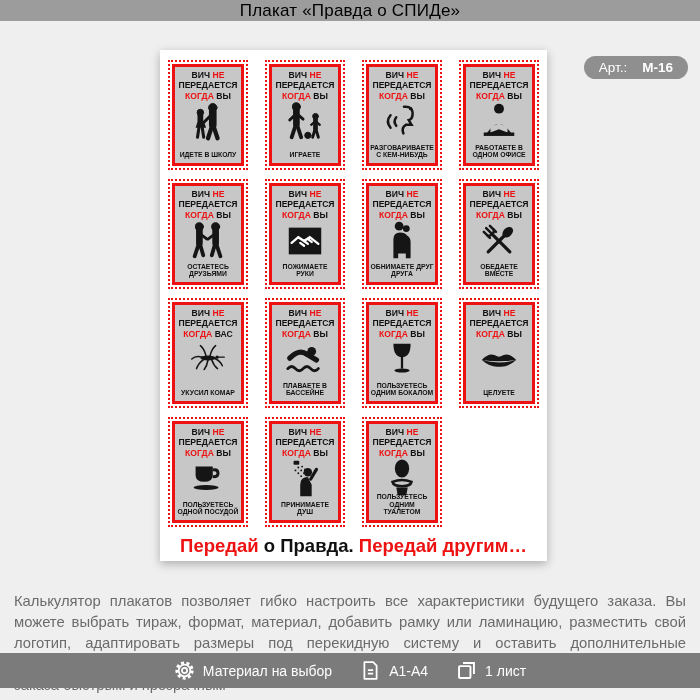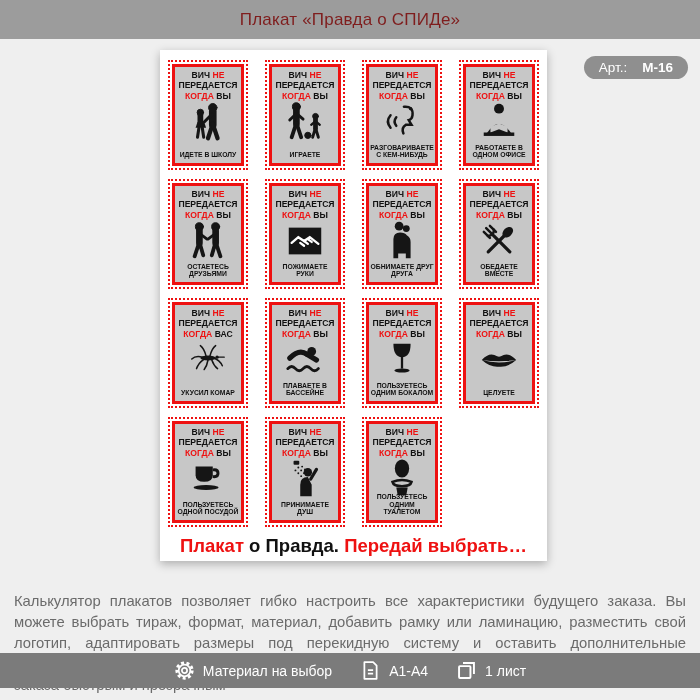--- a/index.html
+++ b/index.html
@@ -1,20 +1,20 @@
 <!DOCTYPE html>
 <html><head>
 <meta charset="utf-8">
 <style>
   html,body{margin:0;padding:0;}
   body{font-family:"Liberation Sans","DejaVu Sans",sans-serif;}
   .page{position:relative;width:700px;height:700px;background:var(--page-bg,#efefef);overflow:hidden;}
 
-  .topbar{position:absolute;top:0;left:0;right:0;height:39px;background:var(--header-bg,#9c9c9c);
-    color:#7f1d1d;display:flex;align-items:center;justify-content:center;font-size:17px;letter-spacing:.2px;}
+  .topbar{position:absolute;top:0;left:0;right:0;height:21px;background:var(--header-bg,#9c9c9c);
+    color:#000000;display:flex;align-items:center;justify-content:center;font-size:17px;letter-spacing:.2px;}
 
   .badge{position:absolute;top:56px;right:12px;background:var(--badge-bg,#8f8f8f);color:#fff;
     border-radius:13px;padding:4px 15px;font-size:13.5px;display:flex;gap:15px;align-items:center;}
   .badge b{font-weight:bold;}
 
   .sheet{position:absolute;left:160px;top:50px;width:387px;height:511px;background:#fff;
     box-shadow:0 3px 9px rgba(0,0,0,.28);padding:10px 8px 0;box-sizing:border-box;}
   .grid{display:grid;grid-template-columns:repeat(4,80px);grid-auto-rows:110px;
     column-gap:17px;row-gap:9px;justify-content:center;}
 
@@ -321,21 +321,21 @@
                   <ellipse cx="22" cy="11" rx="7.5" ry="9.5"></ellipse>
                   <path d="M12 25 q10 -4 20 0 q-1 4.5 -10 4.5 q-9 0 -10 -4.5 z" fill="none" stroke="#151515" stroke-width="2.6"></path>
                   <path d="M16 31 h12 l-1.5 8 h-9 z"></path>
                 </g>
               </svg>
             </div>
             <div class="stamp-cap">ПОЛЬЗУЕТЕСЬ ОДНИМ ТУАЛЕТОМ</div>
           </div>
         </div>
       </div>
-    <div class="slogan"><span class="red">Плакат</span><span class=""> о </span><span class="">Правда.</span><span class="red"> Передай выбрать…</span></div>
+    <div class="slogan"><span class="red">Передай</span><span class=""> о </span><span class="">Правда.</span><span class="red"> Передай другим…</span></div>
   </div>
 
   <p class="desc">Калькулятор плакатов позволяет гибко настроить все характеристики будущего заказа. Вы можете выбрать тираж, формат, материал, добавить рамку или ламинацию, разместить свой логотип, адаптировать размеры под перекидную систему и оставить дополнительные комментарии. Все изменения сразу отражаются в итоговой стоимости, что делает процесс заказа быстрым и прозрачным</p>
 
   <div class="bottombar">
       <div class="fitem">
         <span>
           <svg viewBox="0 0 26 26">
             <g fill="none" stroke="#fff">
               <circle cx="13" cy="13" r="9.5" stroke-width="3.6" stroke-dasharray="3.7 3.0"></circle>

